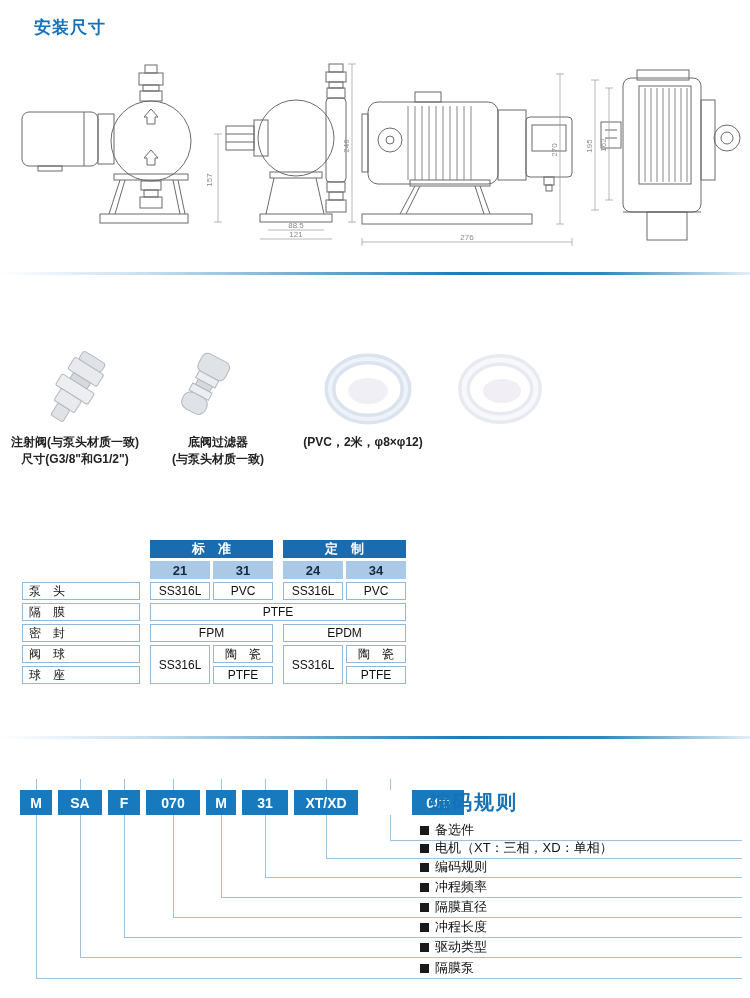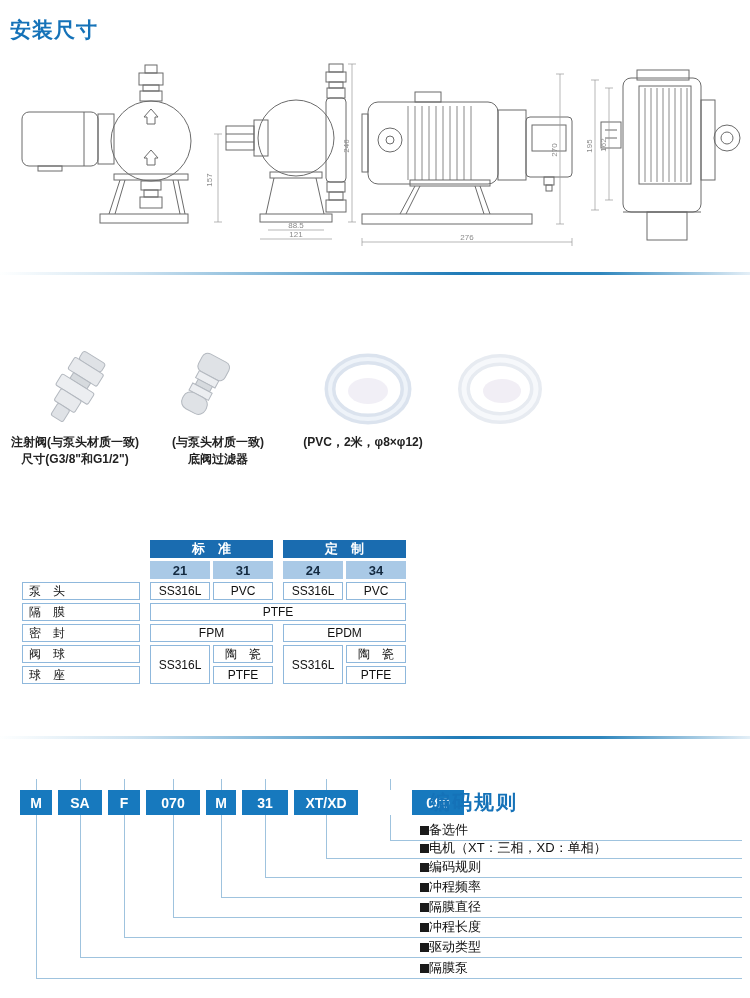--- a/index.html
+++ b/index.html
@@ -1,19 +1,19 @@
 <!DOCTYPE html>
 <html><head>
 <meta charset="utf-8">
 <style>
   * { margin:0; padding:0; box-sizing:border-box; }
   body { background:#ffffff; font-family:"Liberation Sans", sans-serif; }
   .page { position:relative; width:750px; height:998px; background:#ffffff; overflow:hidden; }
 
-  .sec-title { position:absolute; left:10px; color:#1572b8; font-size:21px; font-weight:bold; letter-spacing:1px; }
+  .sec-title { position:absolute; left:34px; color:#1572b8; font-size:17px; font-weight:bold; letter-spacing:1px; }
 
   .divider { position:absolute; left:0; width:750px; height:3px;
     background:linear-gradient(90deg,#feffff 0%,#cde2f0 18%,#6aa9d1 42%,#1e7ab7 62%,#2e86bd 80%,#e4eff7 100%); }
 
   svg { position:absolute; overflow:visible; }
   .draw { stroke:#6b6b6b; stroke-width:1; fill:none; }
   .fin { stroke:#6b6b6b; stroke-width:0.8; }
   .dim { stroke:#9a9a9a; stroke-width:0.7; }
   .dimtxt { fill:#8a8a8a; font-size:8px; font-family:"Liberation Sans",sans-serif; }
 
@@ -29,21 +29,21 @@
   .m-white { background:#ffffff; border:1px solid #8fb8dc; color:#111; }
   .m-label { justify-content:flex-start; padding-left:6px; }
 
   .code-block { position:absolute; top:790px; height:25px; background:#1779be; color:#fff;
     font-weight:bold; font-size:14px; display:flex; align-items:center; justify-content:center; }
   .cline { position:absolute; background:#9fc3de; }
   .vline { width:1px; }
   .hline { height:1px; }
   .tick { position:absolute; width:1px; height:11px; top:779px; background:#9fc3de; }
   .coding-title { position:absolute; left:430px; top:789px; color:#1572b8; font-size:20px; font-weight:bold; letter-spacing:2px;text-align:right; }
-  .list-row { position:absolute; left:420px; display:flex; align-items:center; }
+  .list-row { position:absolute; left:420px; display:flex; align-items:center; gap:6px; }
   .sq { width:9px; height:9px; background:#1a1a1a; flex:0 0 auto; }
   .list-label { font-size:13px; color:#111; white-space:pre; }
 </style>
 </head>
 <body>
 
 <div class="page">
 
   <div class="sec-title" style="top:16px;">安装尺寸</div>
 
@@ -204,22 +204,22 @@
     <ellipse cx="45" cy="37" rx="36" ry="29" fill="none" stroke="#e7ebf1" stroke-width="12"></ellipse>
     <ellipse cx="45" cy="37" rx="36" ry="29" fill="none" stroke="#f6f8fb" stroke-width="5"></ellipse>
     <ellipse cx="47" cy="39" rx="19" ry="12" fill="#e8e3ef" opacity="0.6"></ellipse>
   </svg>
 
   <div class="acc-caption" style="left:-25px; top:434px;">
     <div>注射阀(与泵头材质一致)</div>
     <div>尺寸(G3/8"和G1/2")</div>
   </div>
   <div class="acc-caption" style="left:118px; top:434px;">
+    <div>底阀过滤器</div>
     <div>(与泵头材质一致)</div>
-    <div>底阀过滤器</div>
   </div>
   <div class="acc-caption" style="left:263px; top:434px;">
     <div>(PVC，2米，φ8×φ12)</div>
   </div>
 
   <div class="mtable">
     <div class="mcell m-dark" style="grid-column:3/5; grid-row:1;">标　准</div>
     <div class="mcell m-dark" style="grid-column:6/8; grid-row:1;">定　制</div>
     <div class="mcell m-light" style="grid-column:3; grid-row:2;">21</div>
     <div class="mcell m-light" style="grid-column:4; grid-row:2;">31</div>

